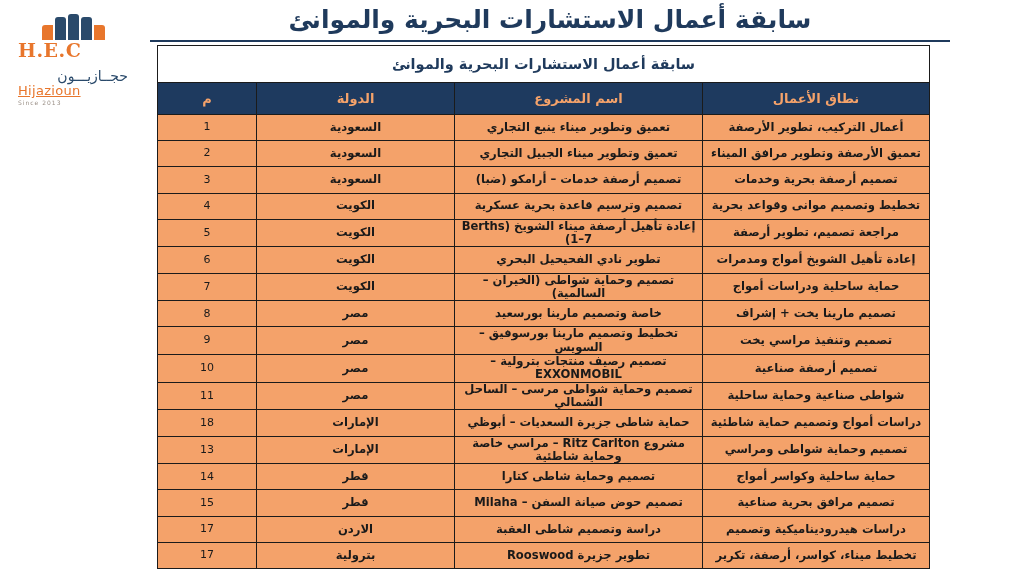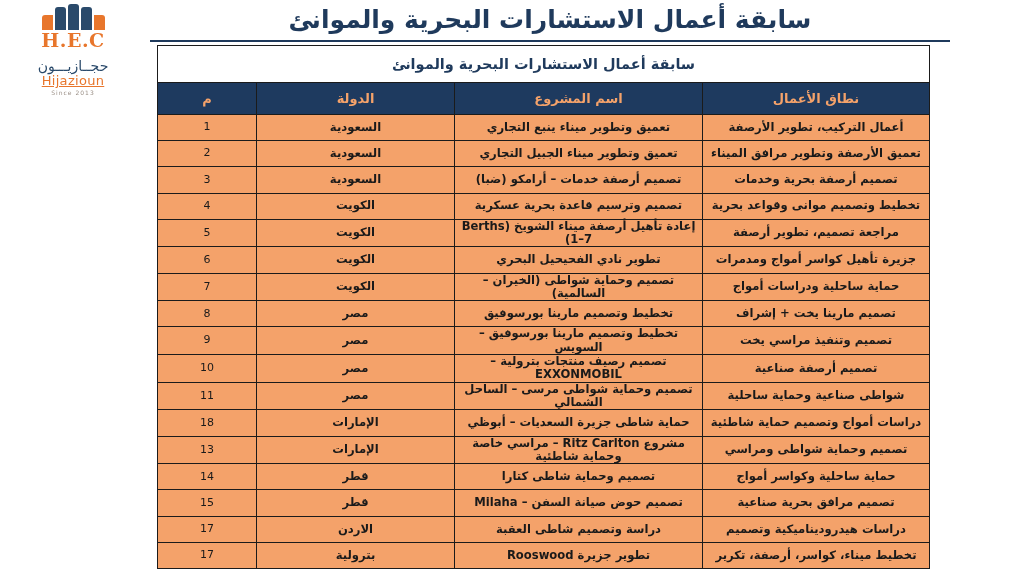--- a/index.html
+++ b/index.html
@@ -13,23 +13,22 @@
     background: #ffffff;
     font-family: "DejaVu Sans", "Liberation Sans", sans-serif;
     overflow: hidden;
     position: relative;
   }
 
   
   .logo-block {
     position: absolute;
     left: 18px;
-    top: 4px;
+    top: 14px;
     width: 110px;
-    text-align: center;
     direction: ltr;
   }
   .logo-bars {
     display: flex;
     align-items: flex-end;
     justify-content: center;
     gap: 2px;
     height: 26px;
   }
   .logo-bars span {
@@ -211,34 +210,34 @@
           <td>الكويت</td>
           <td class="num-cell">4</td>
         </tr>
         <tr class="data-row">
           <td>مراجعة تصميم، تطوير أرصفة</td>
           <td>إعادة تأهيل أرصفة ميناء الشويخ (Berths 1–7)</td>
           <td>الكويت</td>
           <td class="num-cell">5</td>
         </tr>
         <tr class="data-row">
-          <td>جزيرة تأهيل كواسر أمواج ومدمرات</td>
+          <td>إعادة تأهيل الشويخ أمواج ومدمرات</td>
           <td>تطوير نادي الفحيحيل البحري</td>
           <td>الكويت</td>
           <td class="num-cell">6</td>
         </tr>
         <tr class="data-row">
           <td>حماية ساحلية ودراسات أمواج</td>
           <td>تصميم وحماية شواطى (الخيران – السالمية)</td>
           <td>الكويت</td>
           <td class="num-cell">7</td>
         </tr>
         <tr class="data-row">
           <td>تصميم مارينا يخت + إشراف</td>
-          <td>تخطيط وتصميم مارينا بورسوفيق</td>
+          <td>خاصة وتصميم مارينا بورسعيد</td>
           <td>مصر</td>
           <td class="num-cell">8</td>
         </tr>
         <tr class="data-row">
           <td>تصميم وتنفيذ مراسي يخت</td>
           <td>تخطيط وتصميم مارينا بورسوفيق – السويس</td>
           <td>مصر</td>
           <td class="num-cell">9</td>
         </tr>
         <tr class="data-row">

